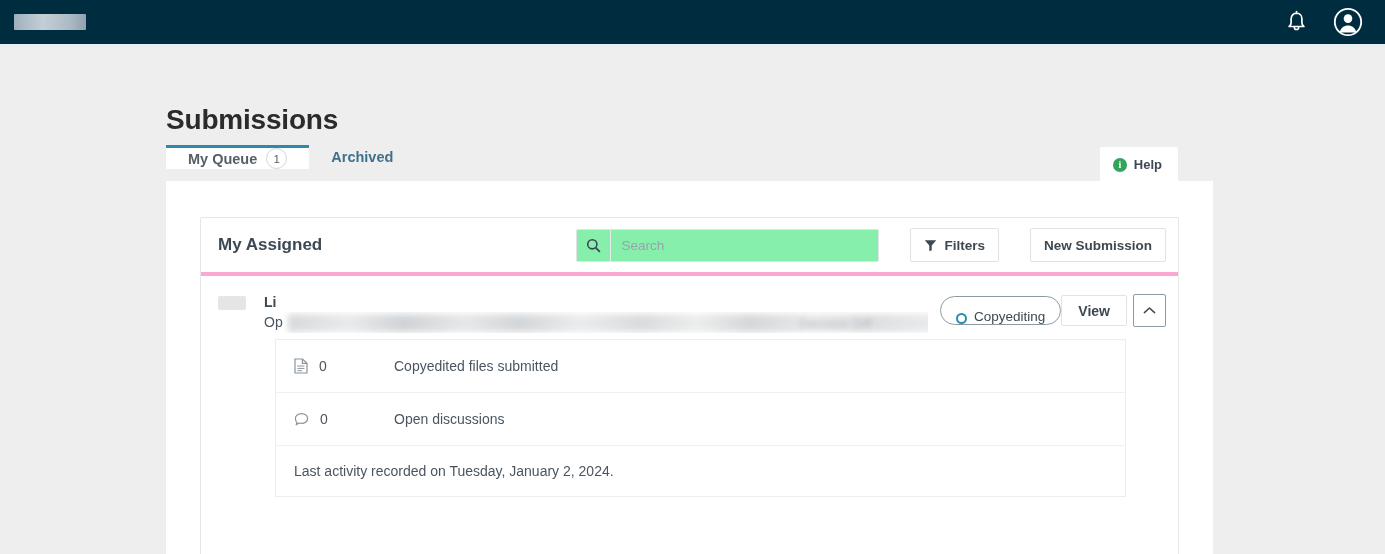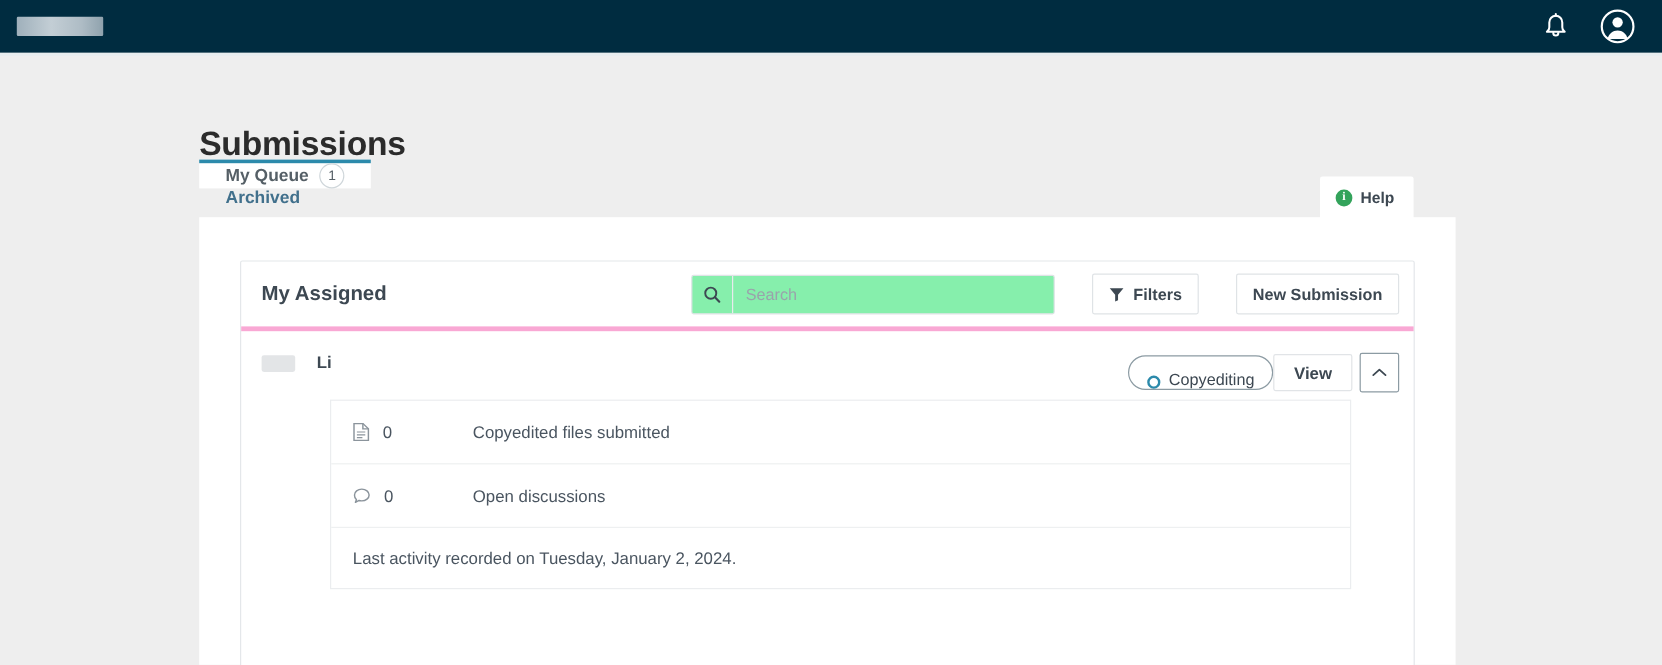--- a/index.html
+++ b/index.html
@@ -48,23 +48,22 @@
   .page-title {
     position: absolute; left: 166px; top: 27px;
     font-size: 28px; font-weight: bold; color: #2b2b2b;
     letter-spacing: -0.2px;
     margin-top: 30px;
   }
 
   
   .tabs {
     position: absolute; left: 166px; top: 86px;
-    display: flex; align-items: flex-start;
+    display: flex; align-items: center;
     height: 48px;
-    flex-direction: column;
   }
   .tab {
     display: flex; align-items: center; gap: 9px;
     padding: 0 22px;
     font-size: 14.5px; font-weight: bold;
     color: #5a7184;
     cursor: pointer;
     background: transparent;
   }
   .tab.active {
@@ -345,20 +344,25 @@
         </div>
       </div>
 
       <div class="sub-row">
         <div class="sub-flex">
 
           <div class="sub-avatar-redaction"></div>
 
           <div class="sub-info">
             <div class="sub-author">Li</div>
+            <div class="sub-title-line">
+              <span>Op</span>
+              <span class="sub-title-blur"></span>
+              <span class="sub-meta-ghost">Decision  Diff</span>
+            </div>
           </div>
 
           <div class="sub-actions">
             <div class="status-pill">
               <span class="pill-ring"></span>
               <span>Copyediting</span>
             </div>
             <div class="view-btn">
               <span>View</span>
             </div>

